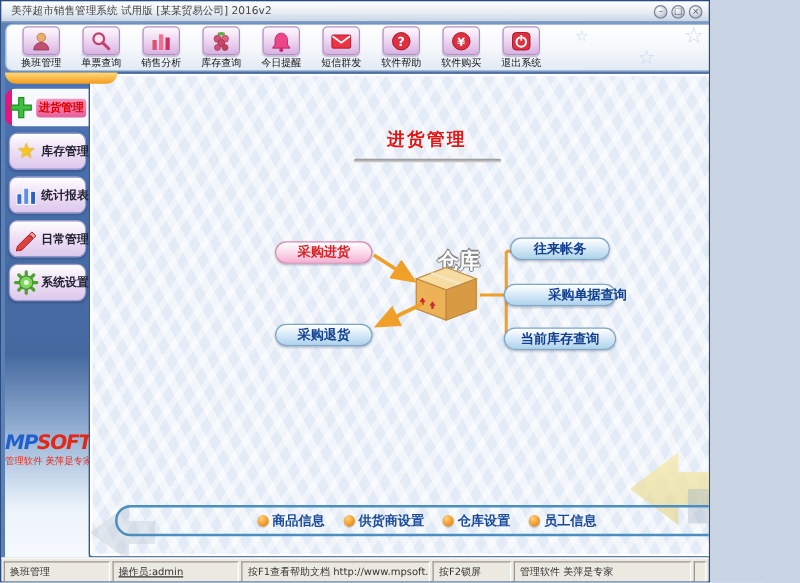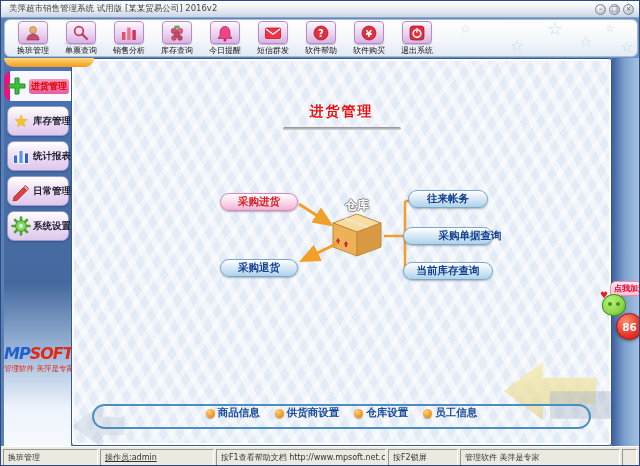--- a/index.html
+++ b/index.html
@@ -1,17 +1,17 @@
 <!DOCTYPE html>
 <html><head>
 <meta charset="utf-8">
 <style>
   html,body{margin:0;padding:0;background:#c8d4e4;}
   *{box-sizing:border-box;}
-  .window{position:relative;width:640px;height:466px;overflow:hidden;
+  .window{position:relative;width:568px;height:466px;overflow:hidden;
     font-family:"DejaVu Sans",sans-serif;background:linear-gradient(90deg,#5a80b4,#6d93c4);
     border:1px solid #2a4a80;}
   
   .titlebar{position:absolute;left:0;top:0;width:100%;height:17px;
     background:linear-gradient(180deg,#ffffff,#e8edf4 55%,#c9d5e6);
     border-bottom:1px solid #8aa4c8;display:flex;align-items:center;}
   .title-text{font-size:8.5px;color:#444;padding-left:8px;white-space:nowrap;}
   .win-controls{position:absolute;right:5px;top:3px;display:flex;gap:3px;}
   .win-btn{width:11px;height:11px;border-radius:50%;border:1px solid #7d8794;
     background:radial-gradient(circle at 35% 30%,#ffffff,#c2c9d4 70%,#9aa4b2);
@@ -66,27 +66,27 @@
   .title-rule{position:absolute;left:50%;top:68px;transform:translateX(-50%);
     width:118px;height:3px;border-radius:2px;
     background:linear-gradient(180deg,#8f8f8f,#d9d9d9);}
   .diag-btn{position:absolute;height:18px;border-radius:9px;display:flex;align-items:center;
     justify-content:center;font-size:10.5px;font-weight:bold;cursor:pointer;white-space:nowrap;
     box-shadow:0 1px 2px rgba(10,20,70,.3);}
   .diag-pink{background:linear-gradient(180deg,#ffffff,#fbd7ea 55%,#f5b0d2);
     border:1px solid #d78ab4;color:#d42222;}
   .diag-blue{background:linear-gradient(180deg,#ffffff,#d2e7f6 55%,#aed2ea);
     border:1px solid #7fa8c8;color:#123f8f;}
-  .wh-label{position:absolute;left:258px;top:138px;width:54px;text-align:center;
-    font-size:12px;font-weight:bold;color:#ffffff;
+  .wh-label{position:absolute;left:258px;top:138px;width:54px;text-align:right;
+    font-size:17px;font-weight:bold;color:#ffffff;
     text-shadow:-1px 0 #8a8a8a,1px 0 #8a8a8a,0 -1px #8a8a8a,0 1px #8a8a8a;}
   .connector{position:absolute;left:213px;top:133px;}
   .box-icon{position:absolute;left:258px;top:152px;}
   .bottom-bar{position:absolute;left:20px;top:345px;width:499px;height:25px;
-    border:2px solid #4b8fc0;border-radius:13px;display:flex;align-items:flex-start;
+    border:2px solid #4b8fc0;border-radius:13px;display:flex;align-items:center;
     justify-content:center;gap:15px;z-index:2;}
   .quick-link{display:flex;align-items:center;gap:3px;cursor:pointer;}
   .orange-dot{width:9px;height:9px;border-radius:50%;flex:none;
     background:radial-gradient(circle at 35% 30%,#ffd27a,#ef8f1a 70%,#c87010);
     box-shadow:0 1px 1px rgba(100,60,0,.4);}
   .quick-link span{font-size:10.5px;font-weight:bold;color:#1a4a9a;white-space:nowrap;}
   .big-arrow{position:absolute;z-index:1;}
   .arrow-yellow{left:432px;top:303px;width:92px;height:58px;
     clip-path:polygon(0% 50%,42% 0%,42% 27%,100% 27%,100% 73%,42% 73%,42% 100%);
     background:linear-gradient(180deg,rgba(246,236,180,.9),rgba(222,205,120,.55));}

